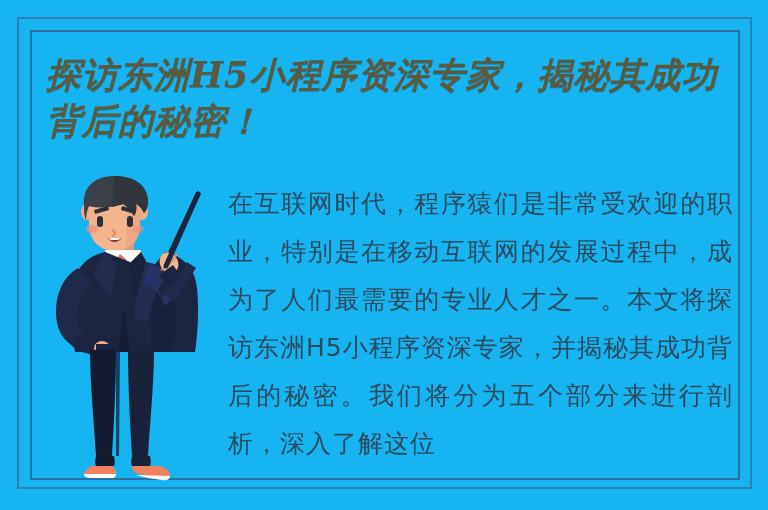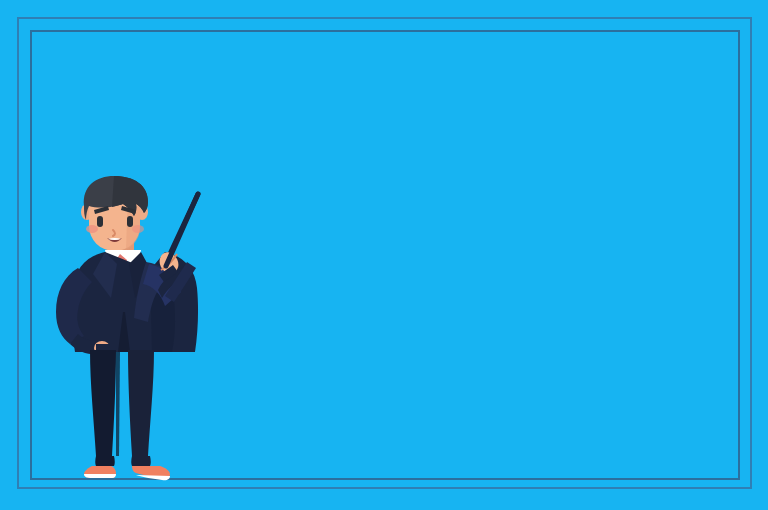--- a/index.html
+++ b/index.html
@@ -79,20 +79,21 @@
   }
 </style>
 </head>
 <body>
 
 <div id="poster">
 
   <div class="frame-outer"></div>
   <div class="frame-inner"></div>
 
+  <div class="title">探访东洲H5小程序资深专家，揭秘其成功背后的秘密！</div>
 
   <div class="illustration">
     <svg viewBox="0 0 175 315" width="175" height="315" xmlns="http://www.w3.org/2000/svg">
 
       <g>
         <line x1="113" y1="97" x2="148" y2="22" stroke="#1b2540" stroke-width="5" stroke-linecap="round"></line>
       </g>
 
       <path d="M62 58 h22 v22 h-22 z" fill="#e09a76"></path>
 
@@ -177,14 +178,15 @@
         <path d="M34 302 c0 3 3 4 8 4 h20 c3 0 4 -2 4 -4z" fill="#ffffff"></path>
       </g>
       <g>
         <path d="M82 294 c0 3 1 6 4 7 c6 2 18 4 26 5 c5 1 8 -1 8 -4
                  c0 -3 -4 -6 -10 -8 z" fill="#f08060"></path>
         <path d="M86 303 c6 2 18 4 26 5 c5 1 8 -1 8 -4z" fill="#ffffff"></path>
       </g>
     </svg>
   </div>
 
+  <div class="body-text">在互联网时代，程序猿们是非常受欢迎的职业，特别是在移动互联网的发展过程中，成为了人们最需要的专业人才之一。本文将探访东洲H5小程序资深专家，并揭秘其成功背后的秘密。我们将分为五个部分来进行剖析，深入了解这位</div>
 
 </div>
 
 </body></html>

